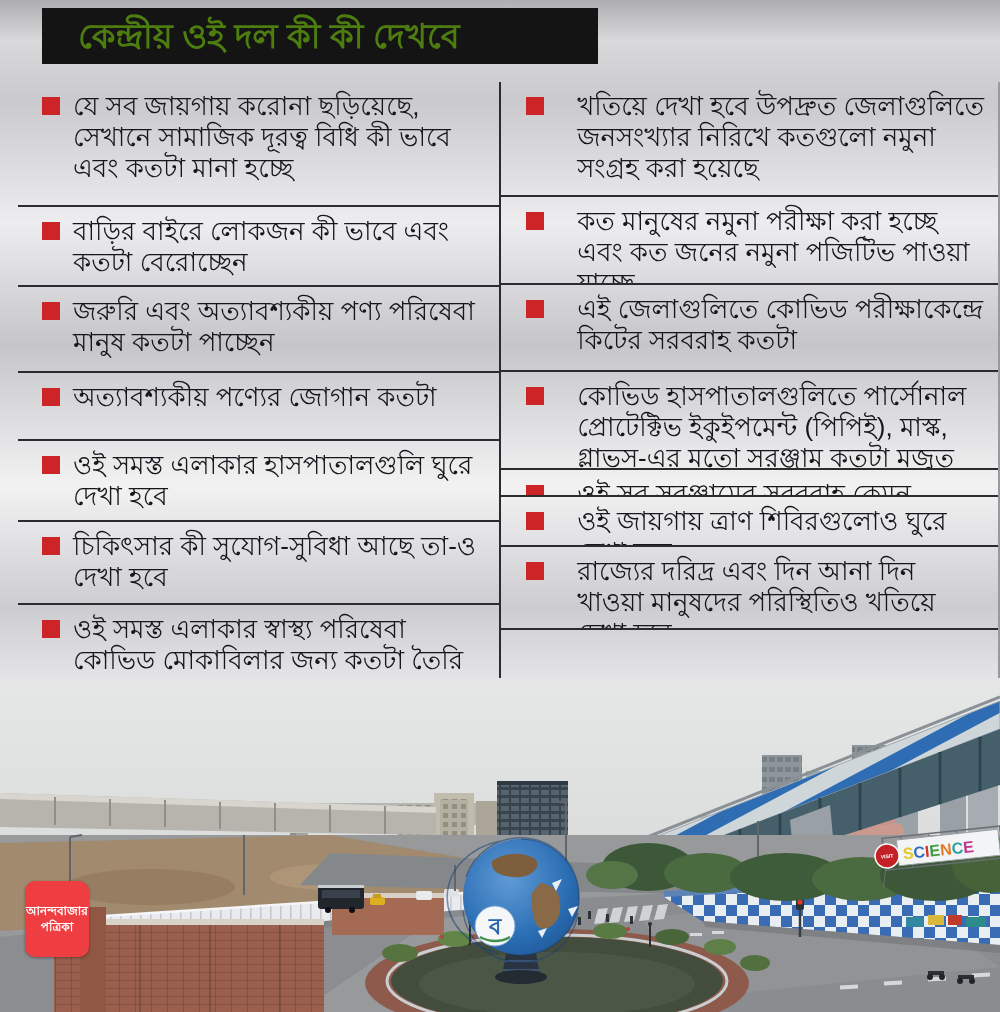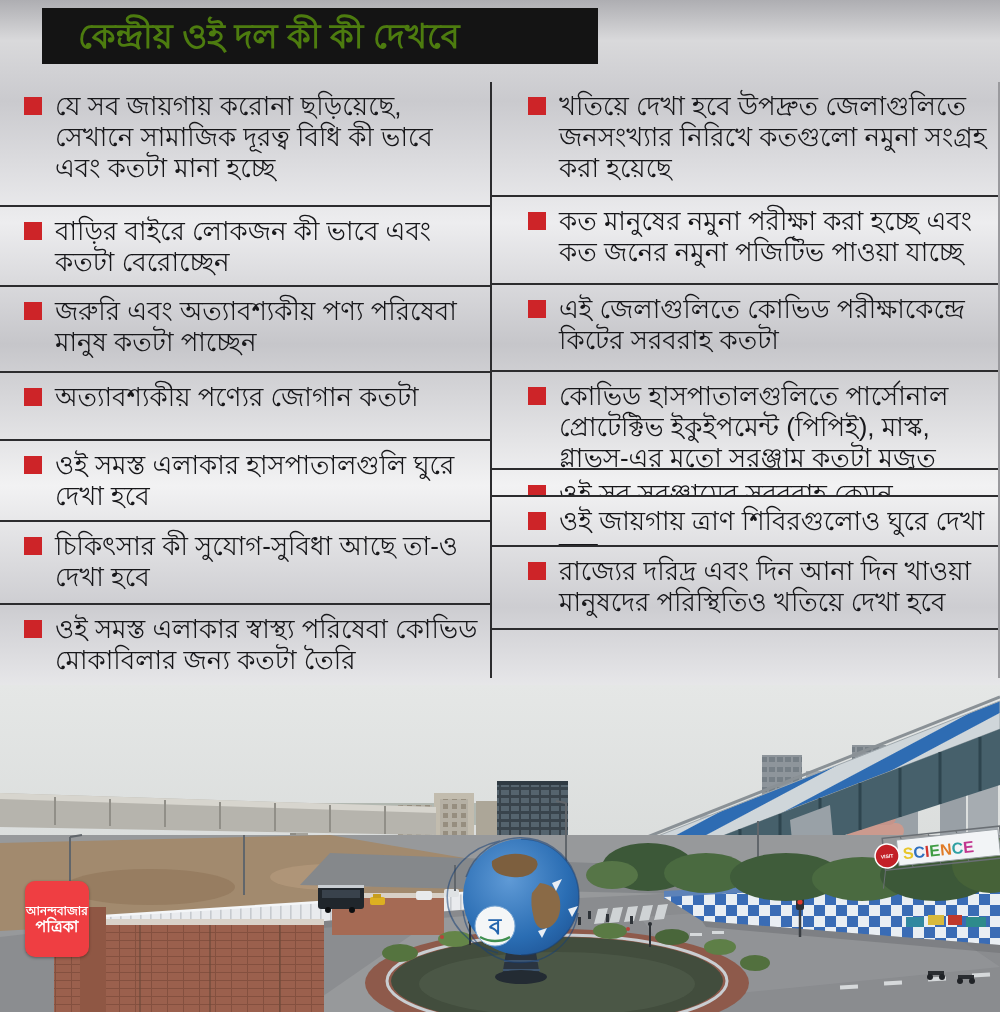--- a/index.html
+++ b/index.html
@@ -5,36 +5,36 @@
   html,body{margin:0;padding:0;background:#888;}
   .poster{position:relative;width:1000px;height:1012px;overflow:hidden;
     font-family:"Liberation Sans",sans-serif;
     background:linear-gradient(180deg,#aeaeb2 0%,#d9d9db 4%,#cacace 10%,#ededef 22%,
       #c6c6ca 34%,#f2f2f3 48%,#cdcdd1 60%,#fbfbfc 74%,#c9c9cd 86%,#dfdfe1 100%);}
   .title-banner{position:absolute;left:42px;top:8px;width:556px;height:56px;
     background:#141414;color:#4d7c0f;font-size:34px;font-weight:bold;
     line-height:56px;padding-left:36px;box-sizing:border-box;white-space:nowrap;}
   .columns{position:absolute;left:0;top:82px;width:1000px;height:596px;display:flex;}
   .col{box-sizing:border-box;}
-  .col-left{width:492px;border-right:2px solid #2c2c2e;}
+  .col-left{width:492px;border-right:2px solid #2c2c2e;margin-left:18px;}
   .col-right{width:508px;border-right:2px solid #9a9a9e;}
   .item{box-sizing:border-box;border-bottom:2px solid #2c2c2e;display:flex;
     align-items:flex-start;padding:9px 10px 0 24px;overflow:hidden;}
-  .col-right .item{padding-left:36px;}
+  .col-right .item{padding-left:25px;gap:20px;}
   .bullet{width:18px;height:18px;background:#cd2428;flex:0 0 18px;
     margin:6px 13px 0 0;}
   .item-text{font-size:26px;line-height:31px;color:#17171a;font-weight:500;}
   .photo{position:absolute;left:0;top:685px;width:1000px;height:327px;overflow:hidden;}
   .photo svg{display:block;}
   .abp-logo{position:absolute;left:25px;top:196px;width:64px;height:76px;
     background:#ef3e42;border-radius:10px;color:#fff;text-align:center;
     display:flex;flex-direction:column;justify-content:center;gap:2px;
     font-weight:bold;box-shadow:0 1px 3px rgba(0,0,0,.35);}
   .abp-logo .l1{font-size:12px;line-height:14px;}
-  .abp-logo .l2{font-size:16px;line-height:14px;}
+  .abp-logo .l2{font-size:12px;line-height:14px;}
 </style>
 </head>
 <body>
 
 <div class="poster">
 
   <div class="title-banner">
     <span>কেন্দ্রীয় ওই দল কী কী দেখবে</span>
   </div>
 

